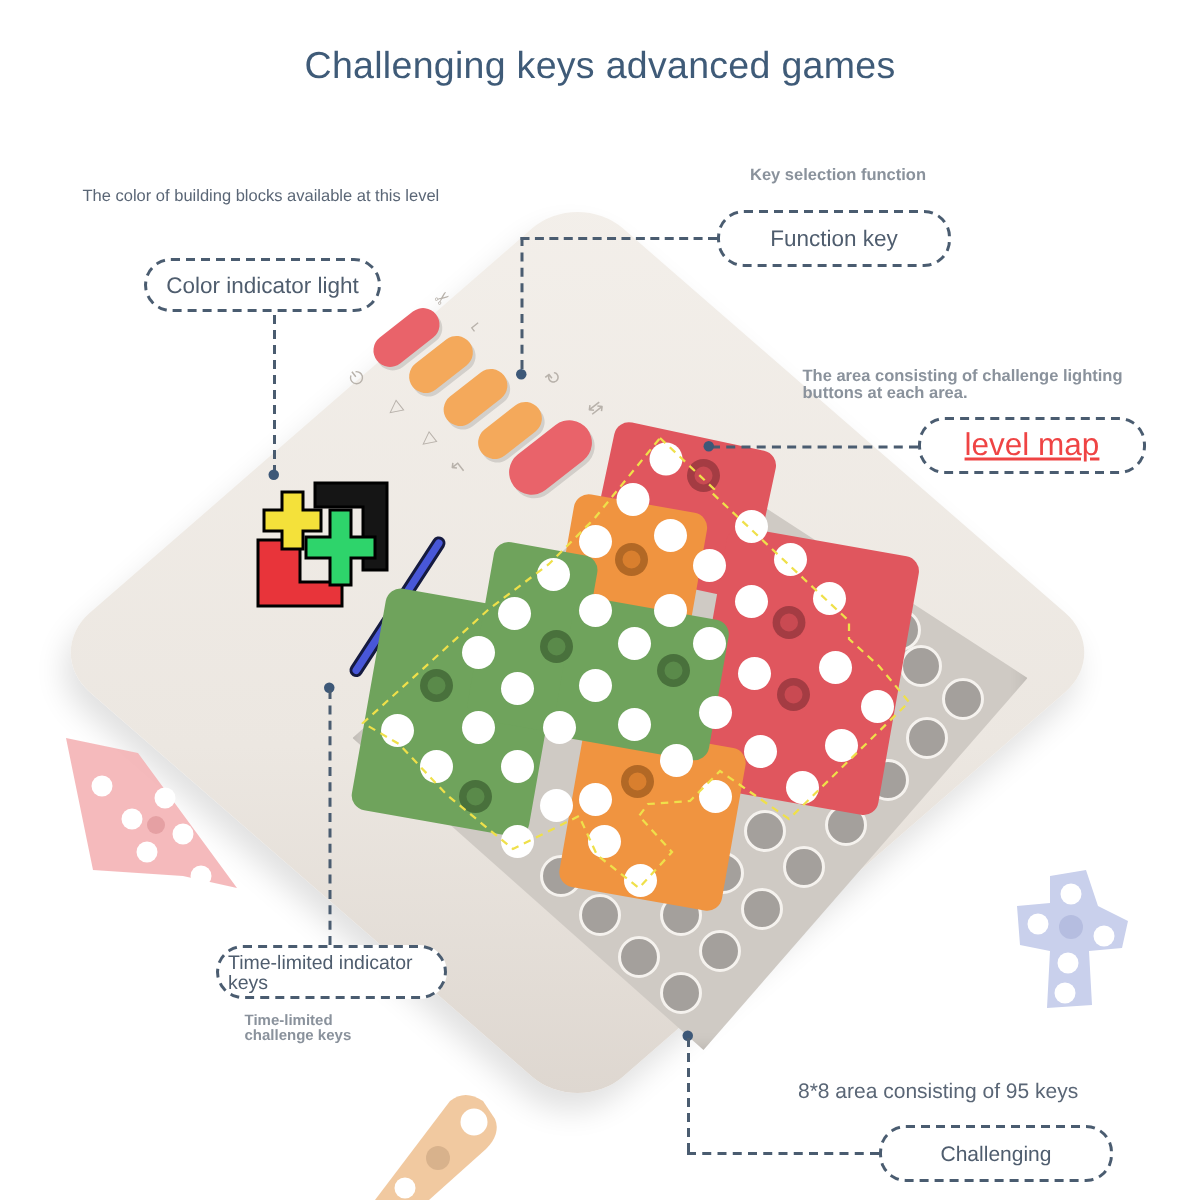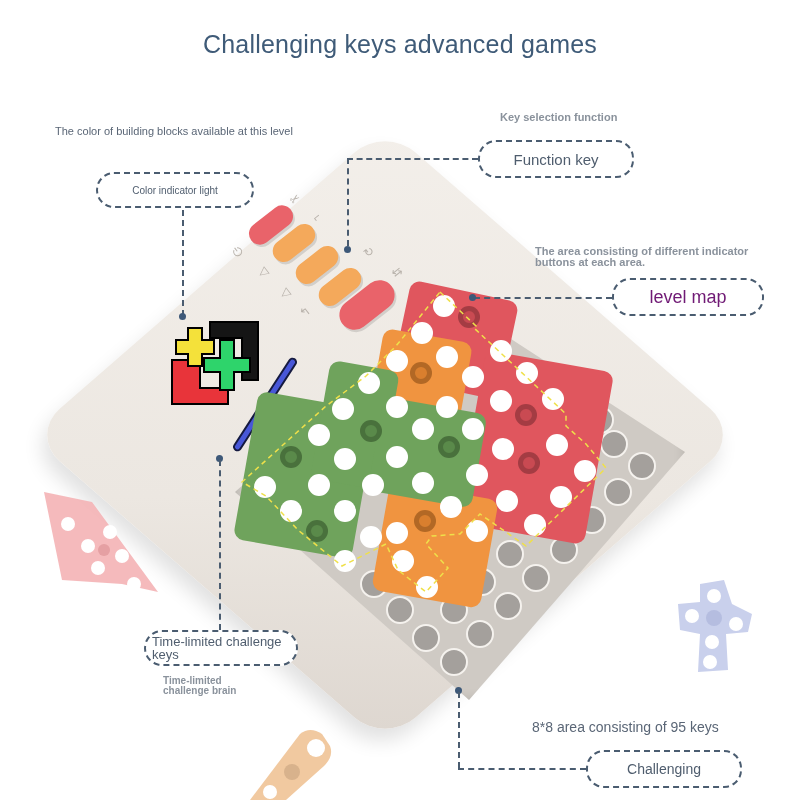--- a/index.html
+++ b/index.html
@@ -183,53 +183,53 @@
 </svg>
 
 <svg class="loose" style="left:240px;top:726px;" width="100" height="74">
   <path d="M10 74 L60 8 Q70 0 82 8 L90 20 Q94 30 84 40 L46 74 Z" fill="#f1c9a0"></path>
   <circle cx="76" cy="22" r="9" fill="#fff"></circle>
     <circle cx="52" cy="46" r="8" fill="#d8b28c"></circle>
   <circle cx="30" cy="66" r="7" fill="#fff"></circle>
 </svg>
 
 <div class="note" style="left:55px;top:126px;">The color of building blocks available at this level</div>
-<div class="callout" style="left:96px;top:172px;width:158px;height:36px;font-size:10px;">
+<div class="callout" style="left:96px;top:172px;width:158px;height:36px;font-size:15px;">
   <span>Color indicator light</span>
 </div>
 <div class="line" style="left:182px;top:210px;height:106px;border-left-width:2px;"></div>
 <div class="dot" style="left:179px;top:313px;"></div>
 
 <div class="note light" style="left:500px;top:112px;">Key selection function</div>
 <div class="callout" style="left:478px;top:140px;width:156px;height:38px;font-size:15px;">
   <span>Function key</span>
 </div>
 <div class="line" style="left:347px;top:158px;width:131px;border-top-width:2px;"></div>
 <div class="line" style="left:347px;top:158px;height:88px;border-left-width:2px;"></div>
 <div class="dot" style="left:344px;top:246px;"></div>
 
 <div class="note light" style="left:535px;top:246px;">
-  <div>The area consisting of different indicator</div>
+  <div>The area consisting of challenge lighting</div>
   <div>buttons at each area.</div>
 </div>
-<div class="callout" style="left:612px;top:278px;width:152px;height:38px;font-size:18px;color:#701a75;">
+<div class="callout" style="left:612px;top:278px;width:152px;height:38px;font-size:21px;color:#ef4444;text-decoration:underline;">
   <span>level map</span>
 </div>
 <div class="line" style="left:474px;top:297px;width:138px;border-top-width:2px;"></div>
 <div class="dot" style="left:469px;top:294px;"></div>
 
 <div class="dot" style="left:216px;top:455px;"></div>
 <div class="line" style="left:219px;top:460px;height:170px;border-left-width:2px;"></div>
 <div class="callout" style="left:144px;top:630px;width:154px;height:36px;font-size:13px;flex-direction:column;align-items:flex-start;padding-left:6px;line-height:13px;">
-  <span>Time-limited challenge</span>
+  <span>Time-limited indicator</span>
   <span>keys</span>
 </div>
 <div class="note light" style="left:163px;top:676px;font-size:10px;line-height:10px;">
   <div>Time-limited</div>
-  <div>challenge brain</div>
+  <div>challenge keys</div>
 </div>
 
 <div class="dot" style="left:455px;top:687px;"></div>
 <div class="line" style="left:458px;top:692px;height:76px;border-left-width:2px;"></div>
 <div class="line" style="left:458px;top:768px;width:128px;border-top-width:2px;"></div>
 <div class="note" style="left:532px;top:720px;font-size:14px;line-height:14px;">8*8 area consisting of 95 keys</div>
 <div class="callout" style="left:586px;top:750px;width:156px;height:38px;font-size:14px;">
   <span>Challenging</span>
 </div>
 

